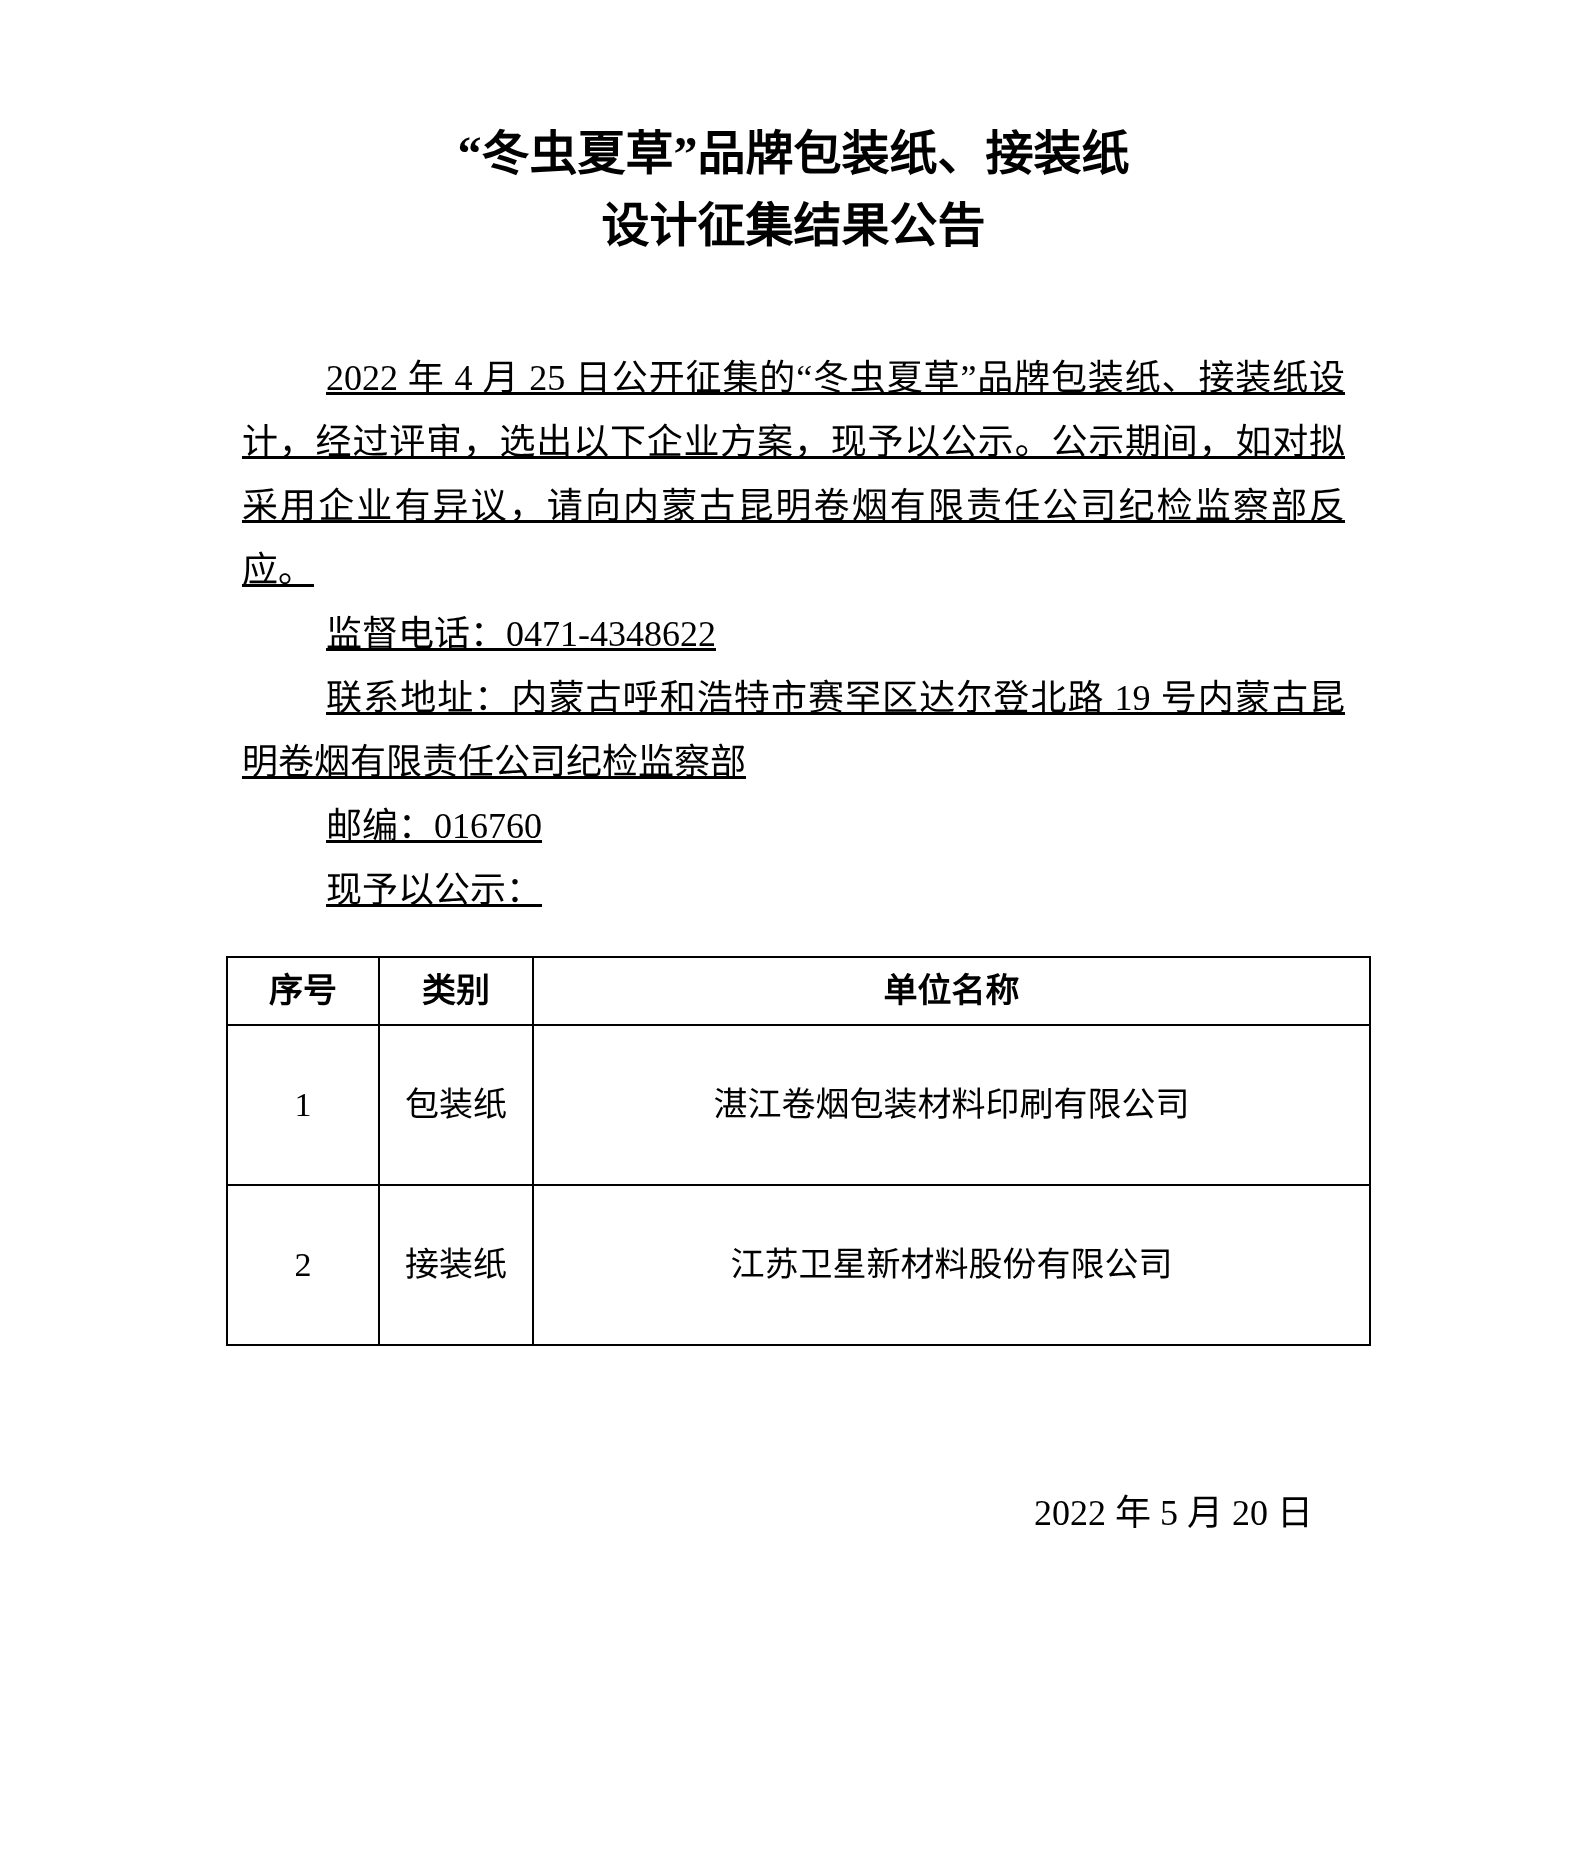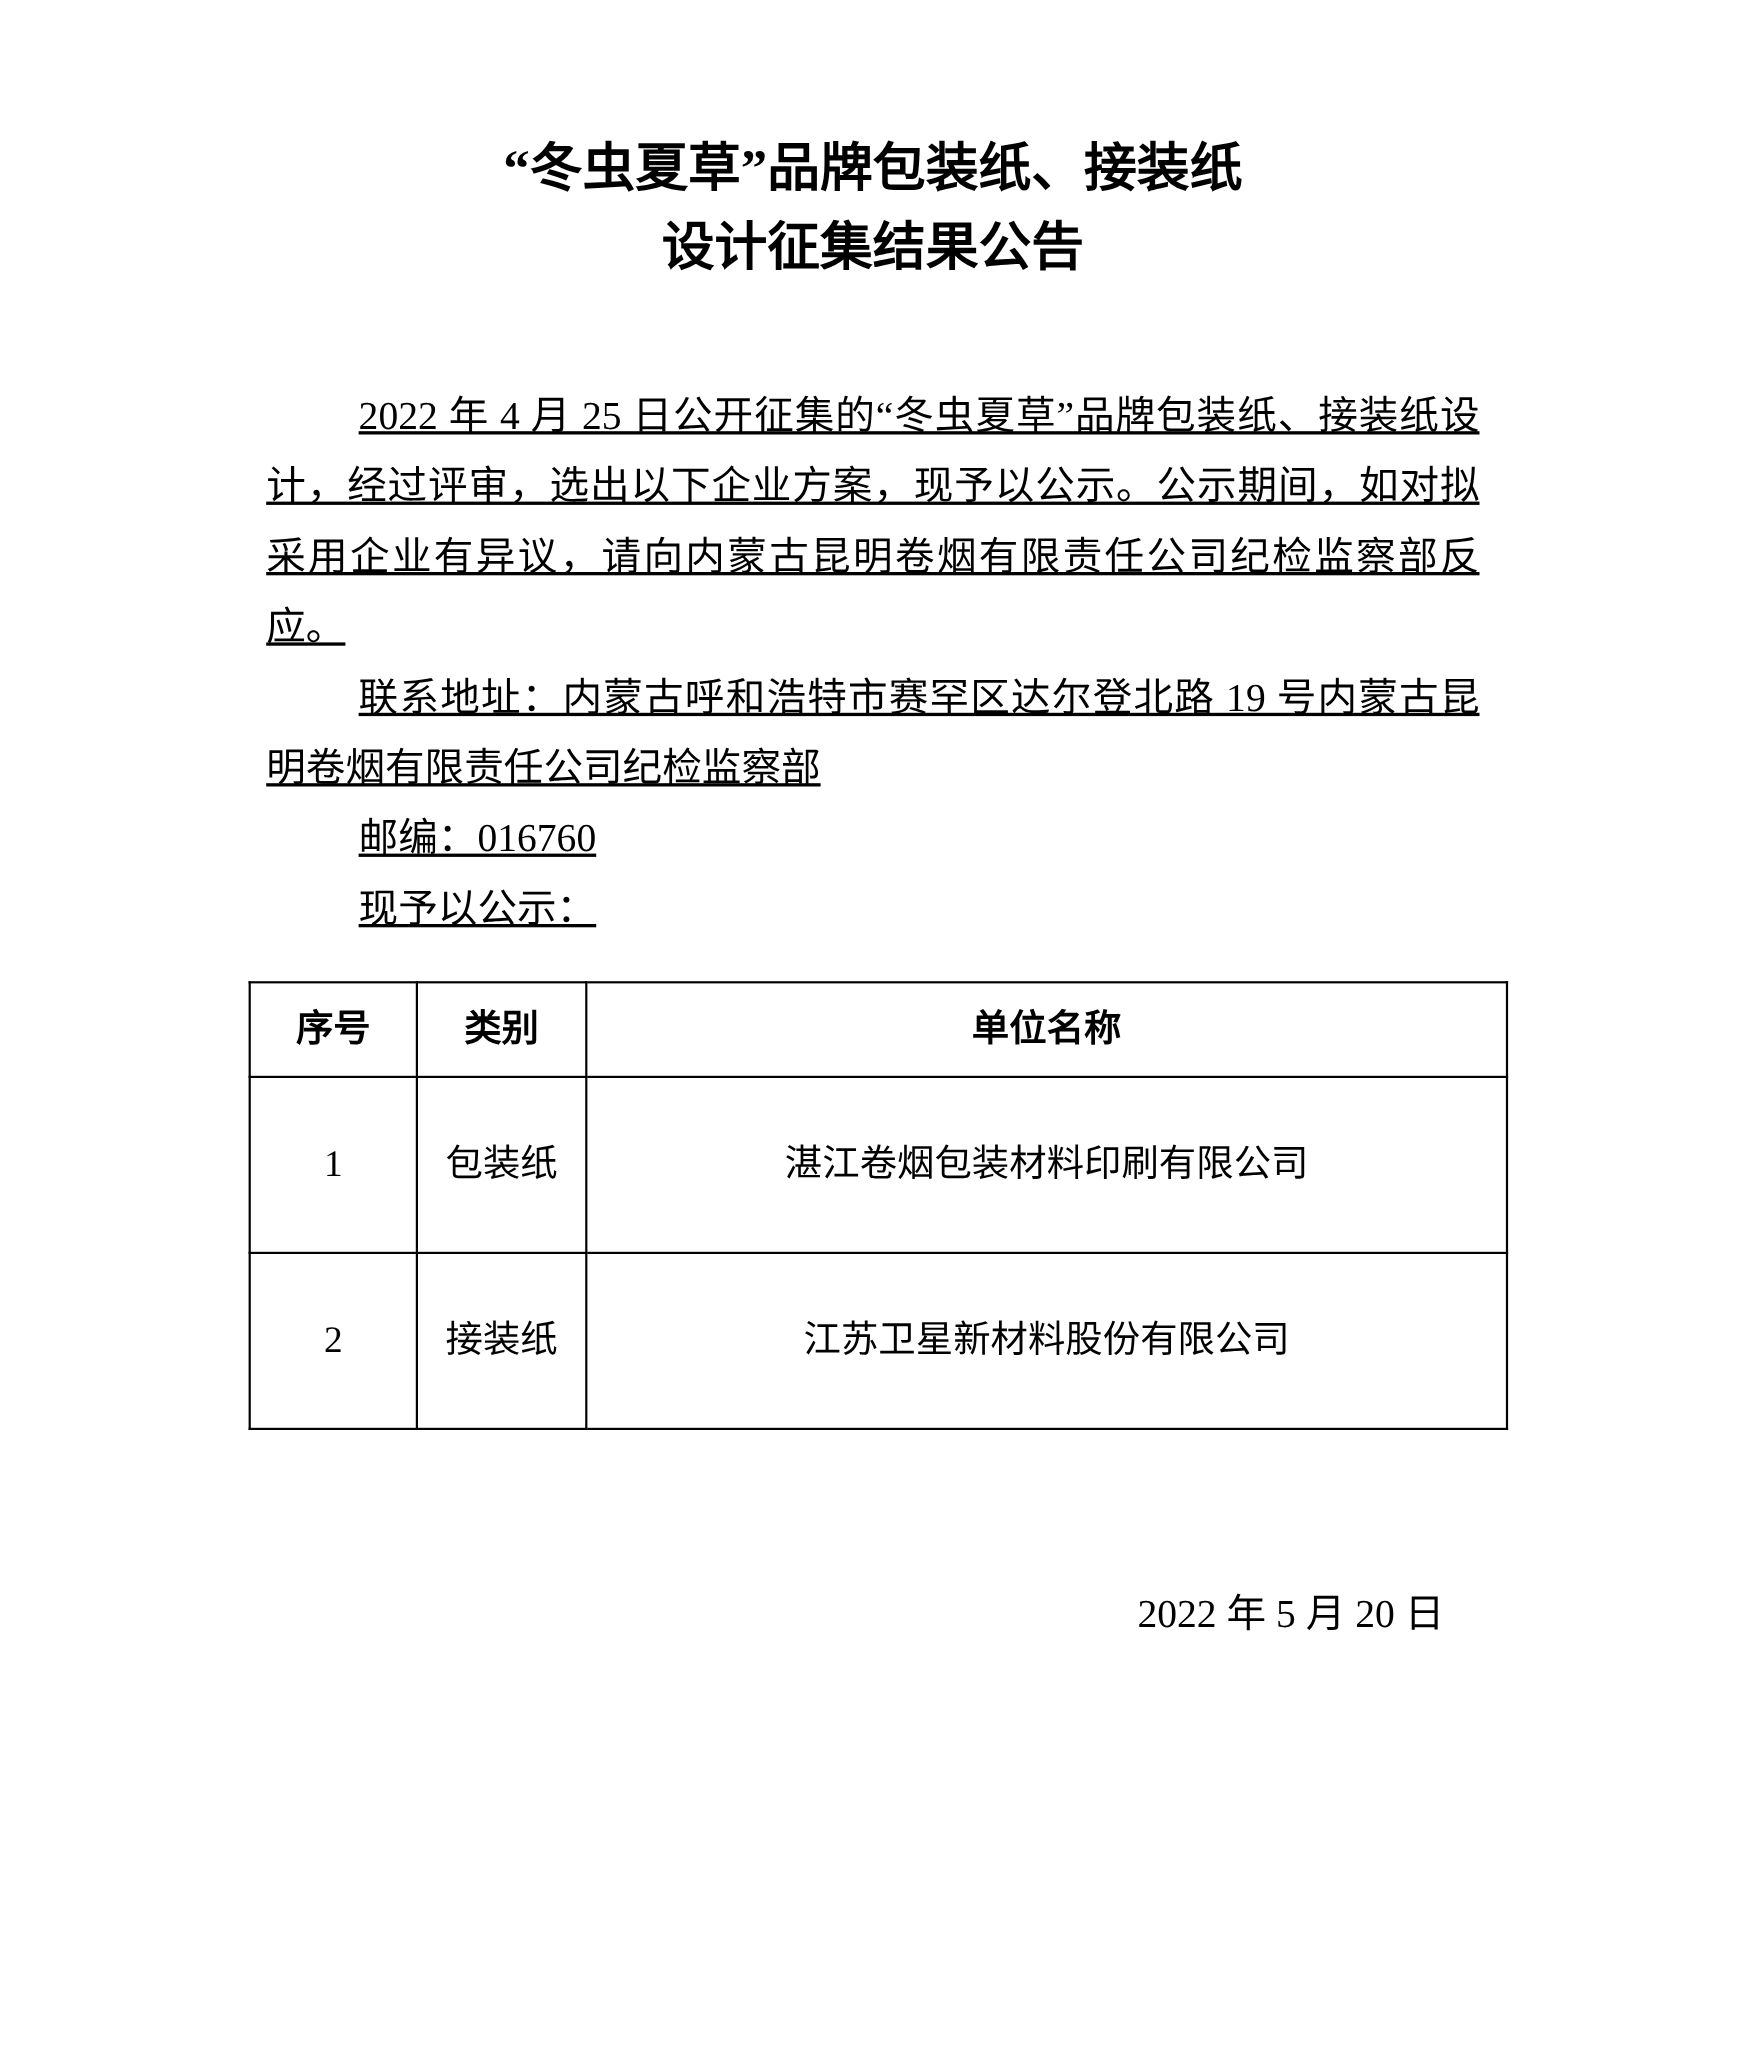--- a/index.html
+++ b/index.html
@@ -51,21 +51,21 @@
   table.results th,
   table.results td {
     border: 2px solid #000000;
     padding: 0;
     text-align: center;
     vertical-align: middle;
     font-size: 34px;
     line-height: 1.3;
     overflow: hidden;
   }
-  table.results thead tr { height: 86px; }
+  table.results thead tr { height: 68px; }
   table.results tbody tr { height: 160px; }
   table.results th { font-weight: bold; }
   .col-no { width: 152px; }
   .col-category { width: 154px; }
   .col-company { width: 837px; }
   .closing {
     margin-top: 55px;
   }
   .date-line {
     margin-top: 135px;
@@ -78,20 +78,21 @@
 
 <div class="page">
 
   <h1 class="title">
     <span>“冬虫夏草”品牌包装纸、接装纸</span><br>
     <span>设计征集结果公告</span>
   </h1>
 
   <div class="body-block">
     <p class="body-text indent">2022 年 4 月 25 日公开征集的“冬虫夏草”品牌包装纸、接装纸设计，经过评审，选出以下企业方案，现予以公示。公示期间，如对拟采用企业有异议，请向内蒙古昆明卷烟有限责任公司纪检监察部反应。</p>
+    <p class="body-text indent">监督电话：0471-4348622</p>
     <p class="body-text indent">联系地址：内蒙古呼和浩特市赛罕区达尔登北路 19 号内蒙古昆明卷烟有限责任公司纪检监察部</p>
     <p class="body-text indent">邮编：016760</p>
     <p class="body-text indent">现予以公示：</p>
   </div>
 
   <table class="results">
     <colgroup>
       <col class="col-no">
       <col class="col-category">
       <col class="col-company">

